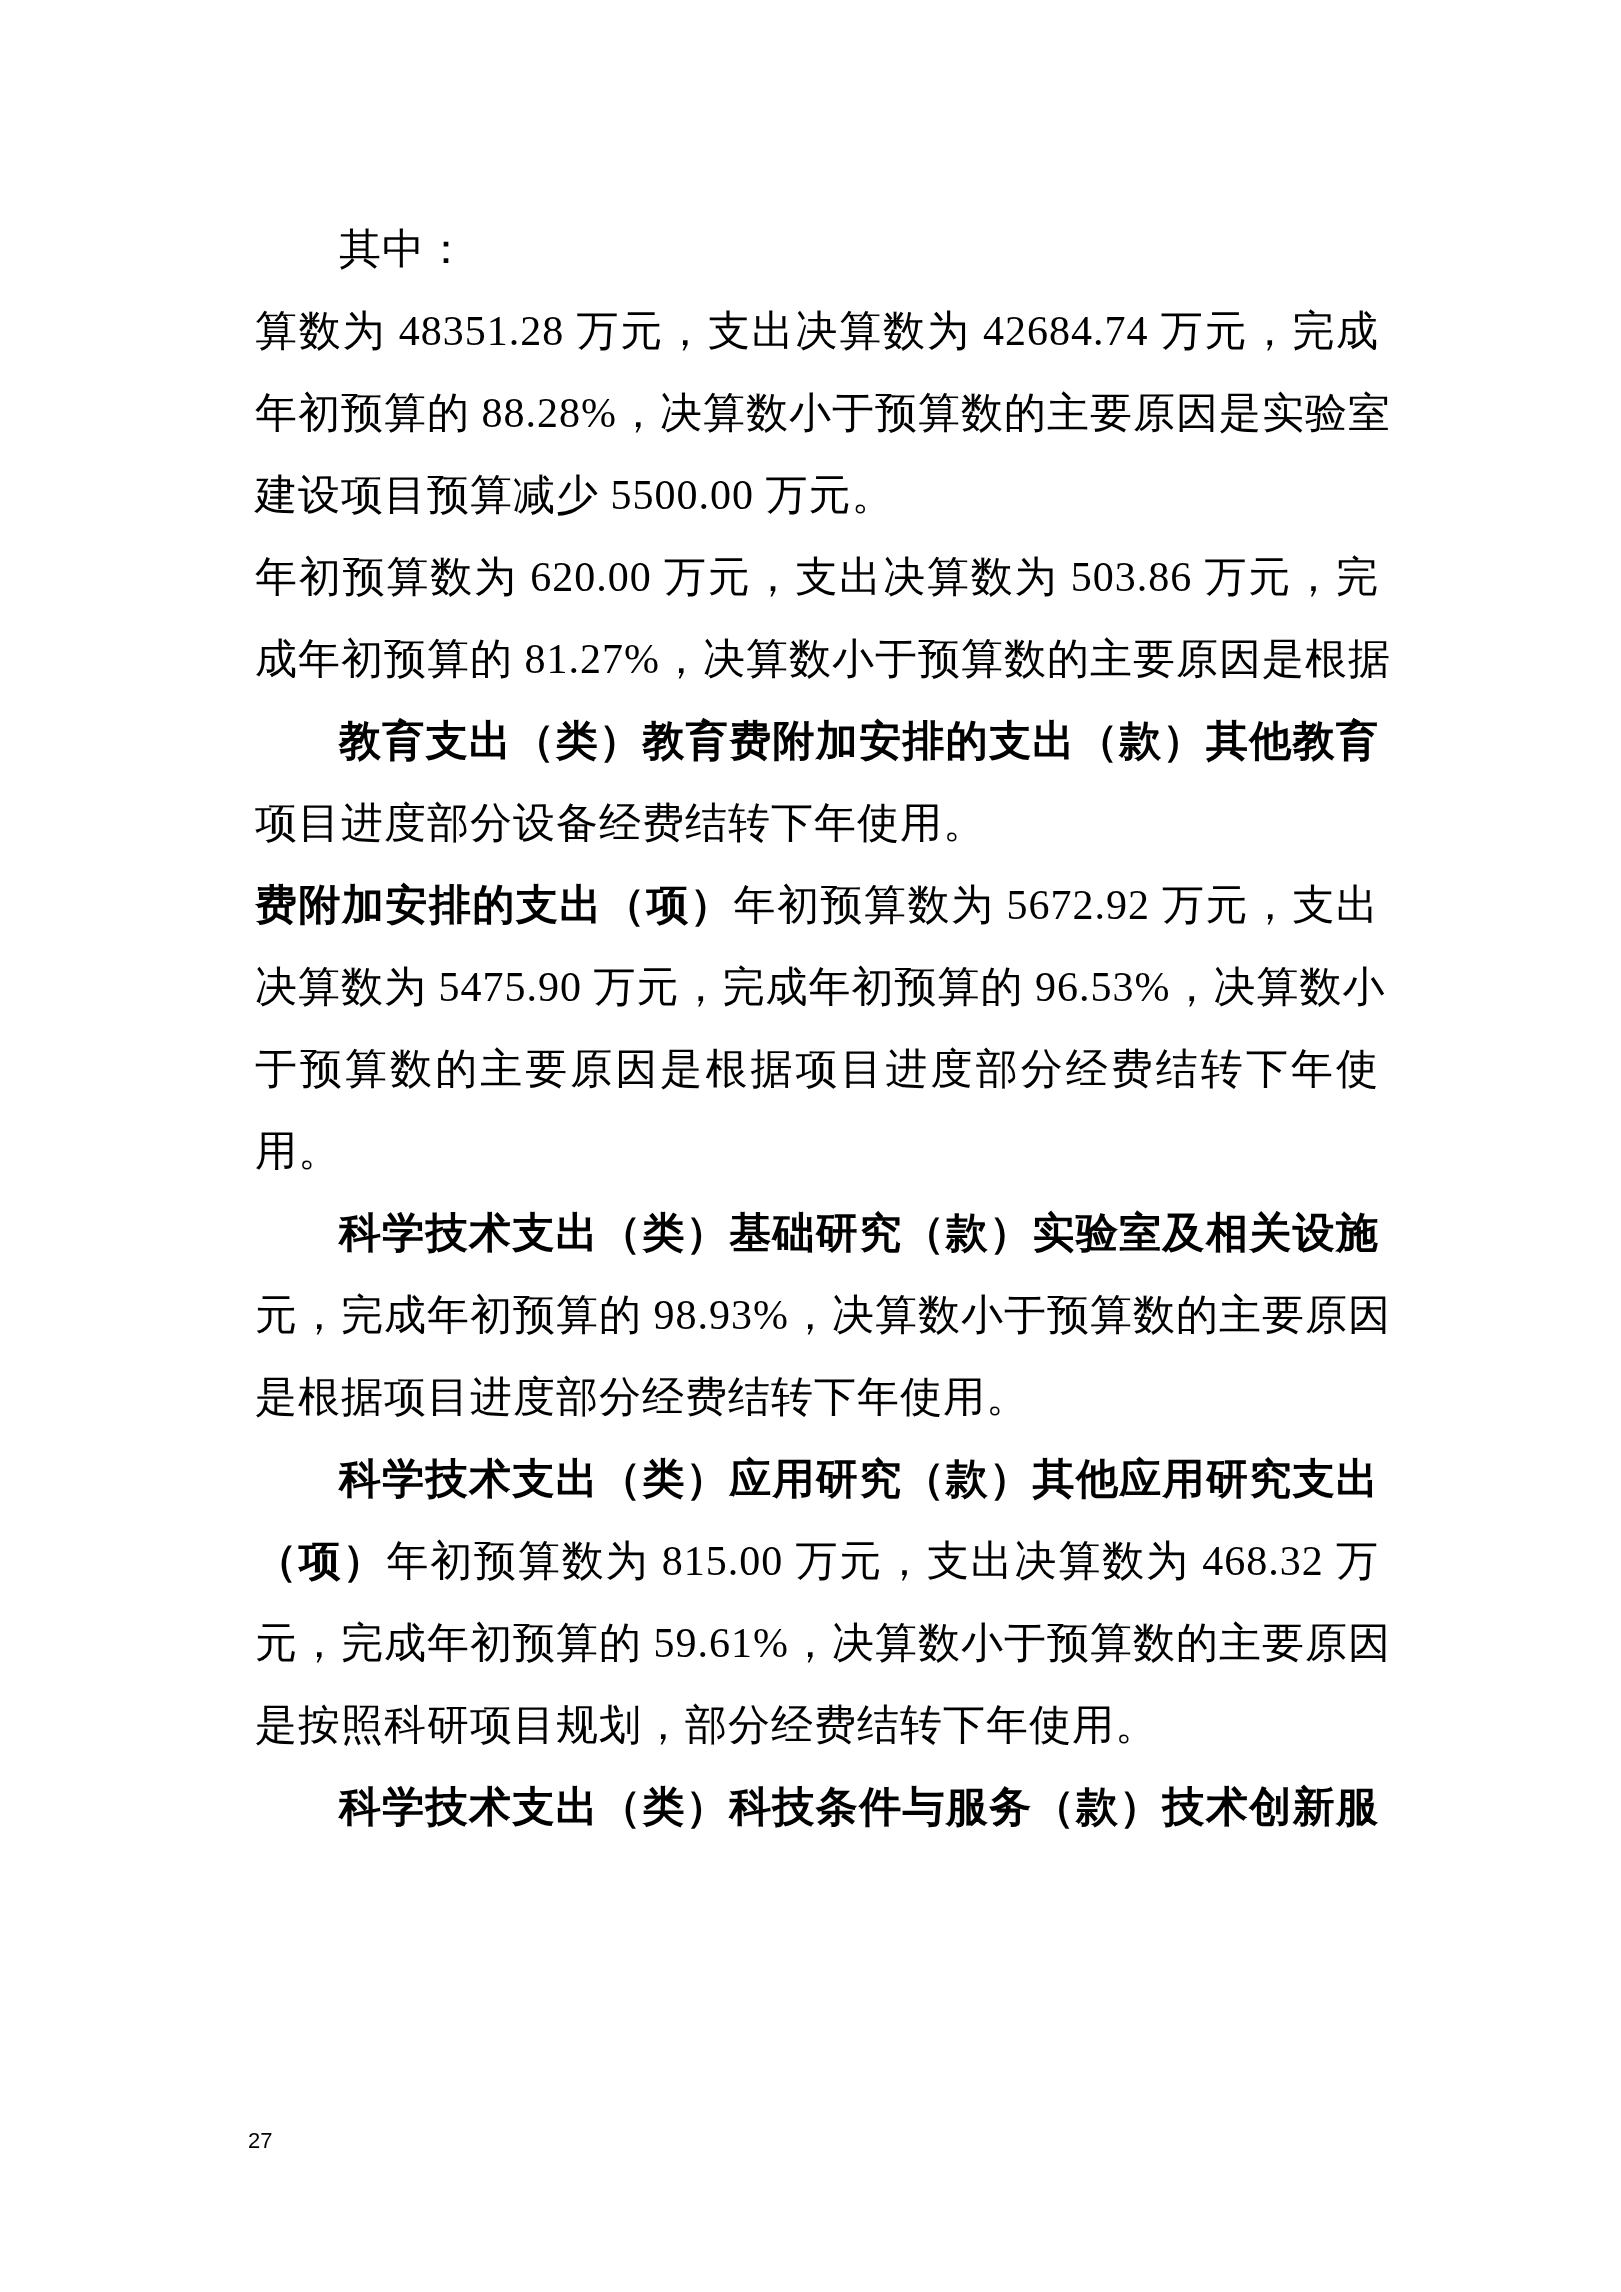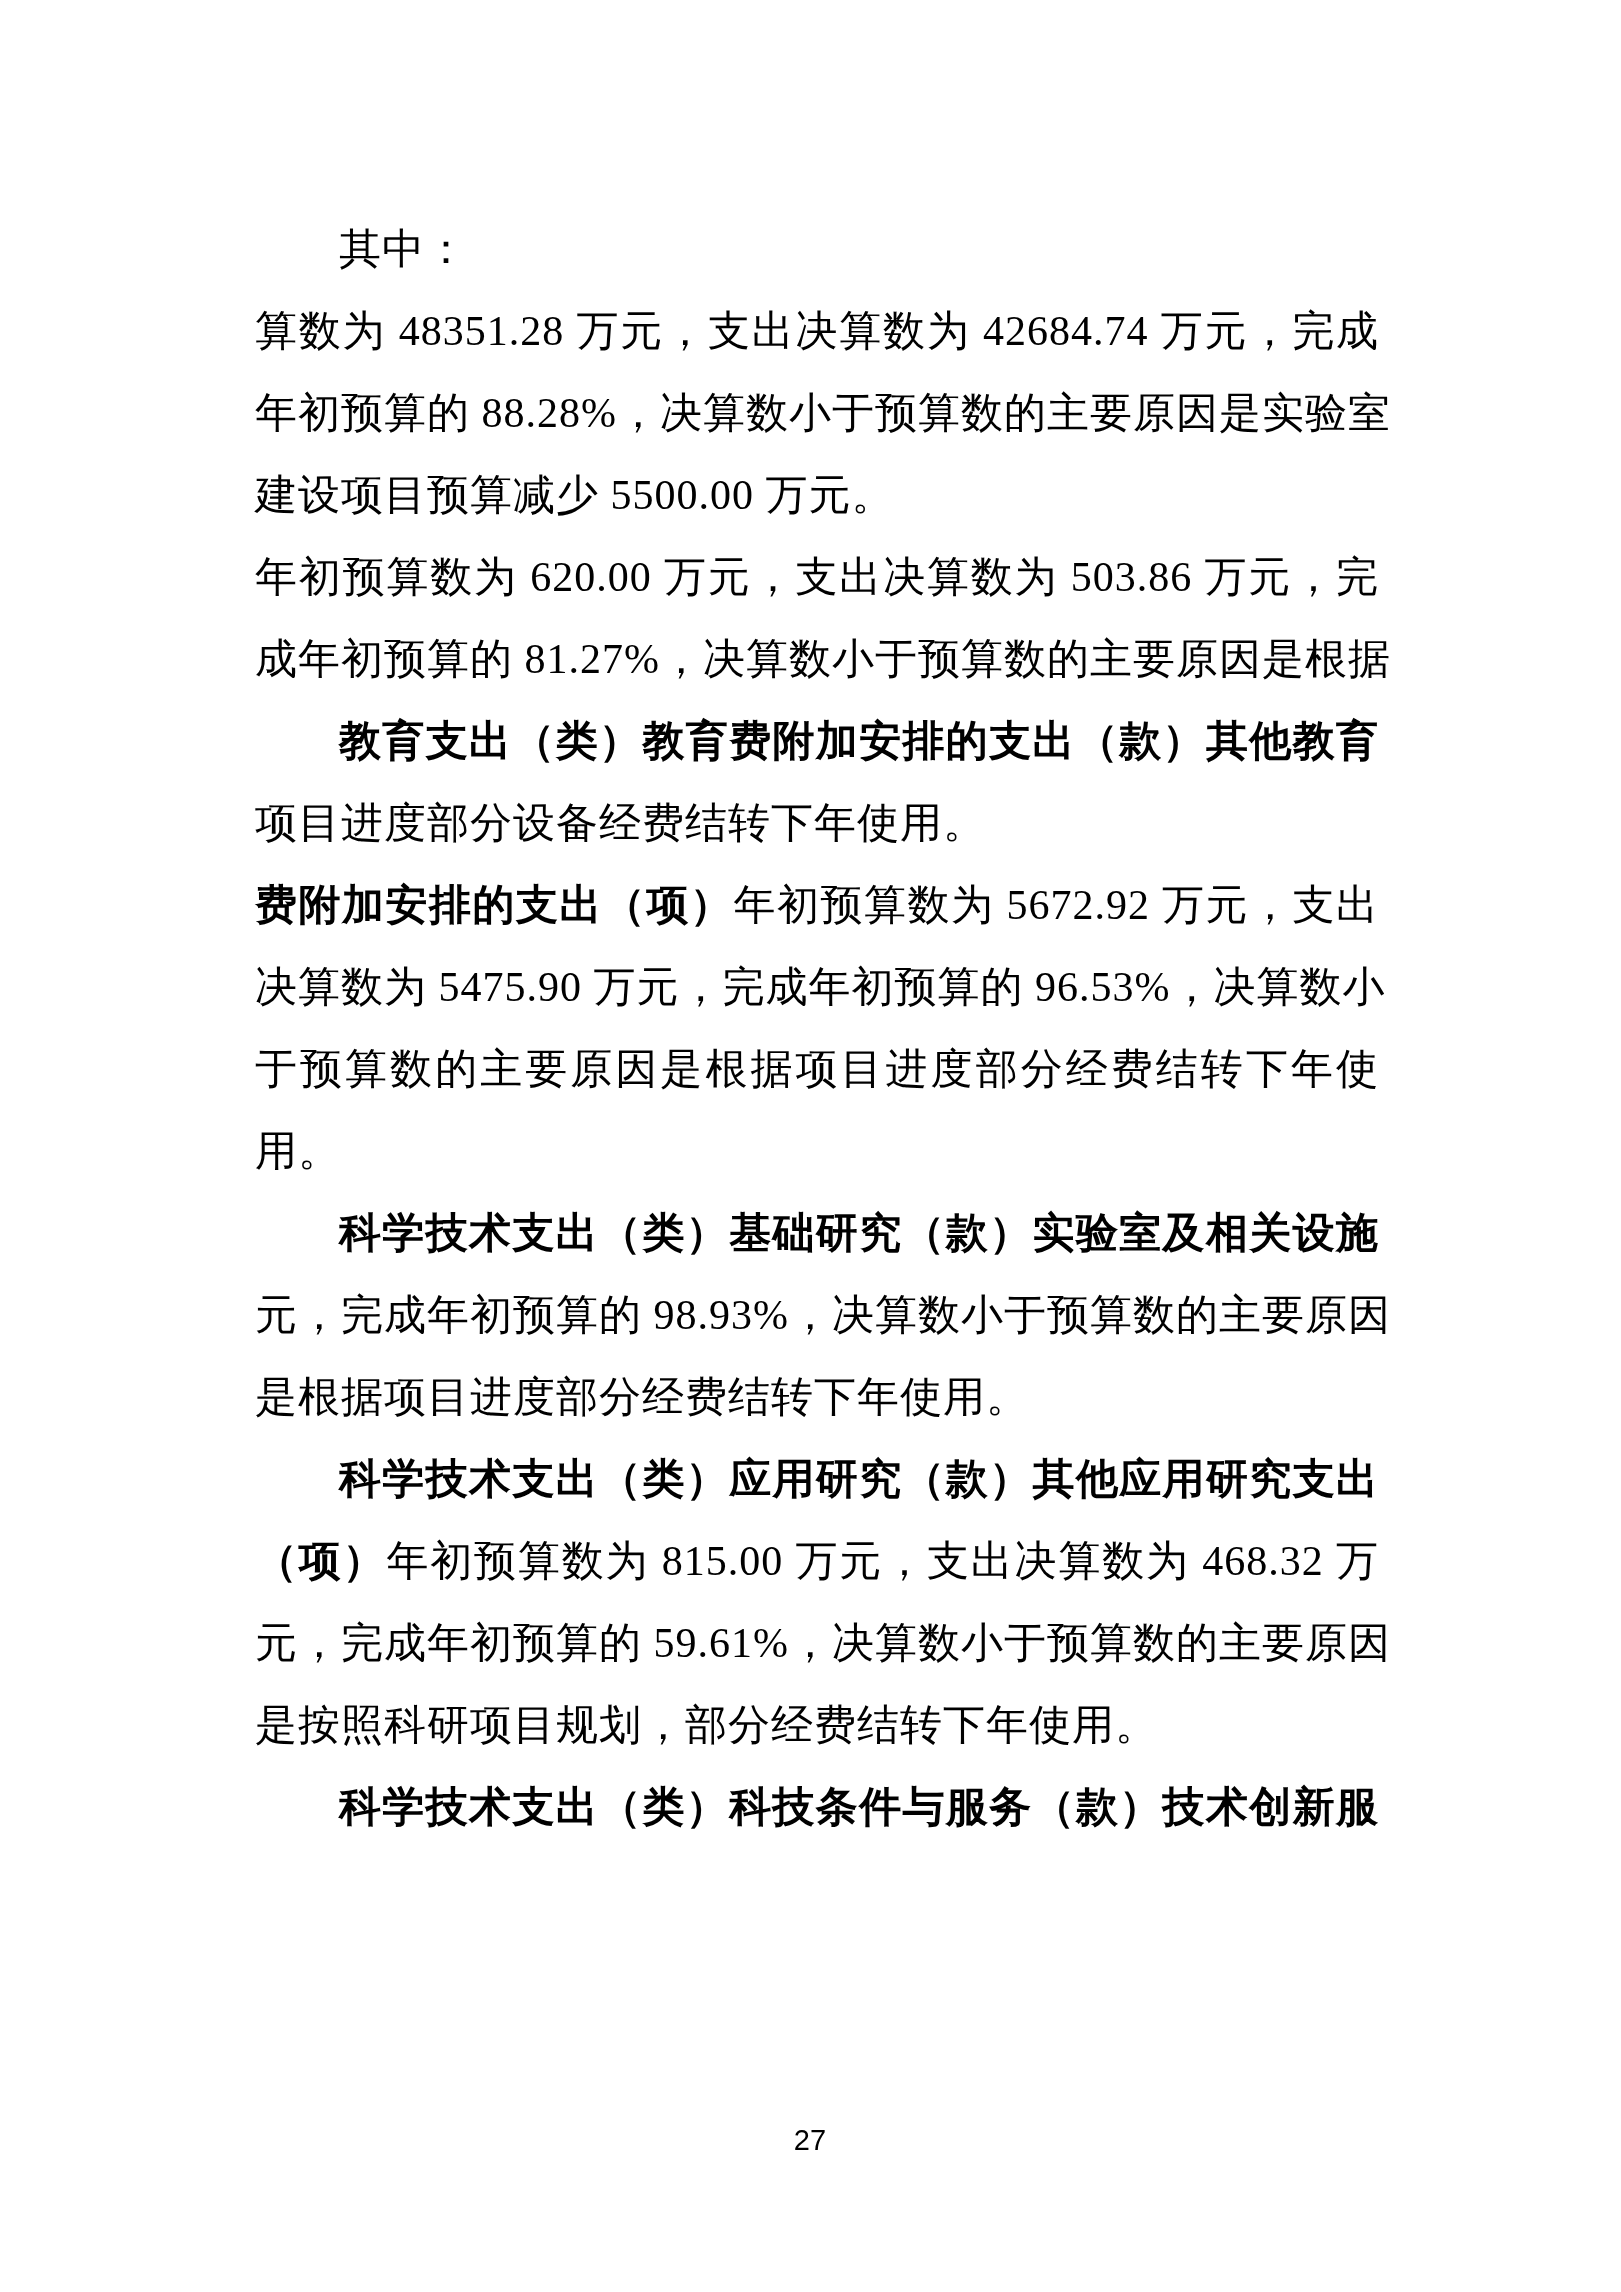--- a/index.html
+++ b/index.html
@@ -39,22 +39,21 @@
     padding-left: 84px;
   }
   .seg.bold {
     font-weight: 700;
   }
   .page-number {
     position: absolute;
     left: 248px;
     top: 2117px;
     width: 1124px;
-    text-align: center;
-    font-size: 29px;
+    font-size: 22px;
     line-height: 47px;
     font-family: "Liberation Sans", "DejaVu Sans", sans-serif;
     color: #000000;
   }
 </style>
 </head>
 <body>
 
 <div class="page">
   <div class="doc-body" id="doc-body">

